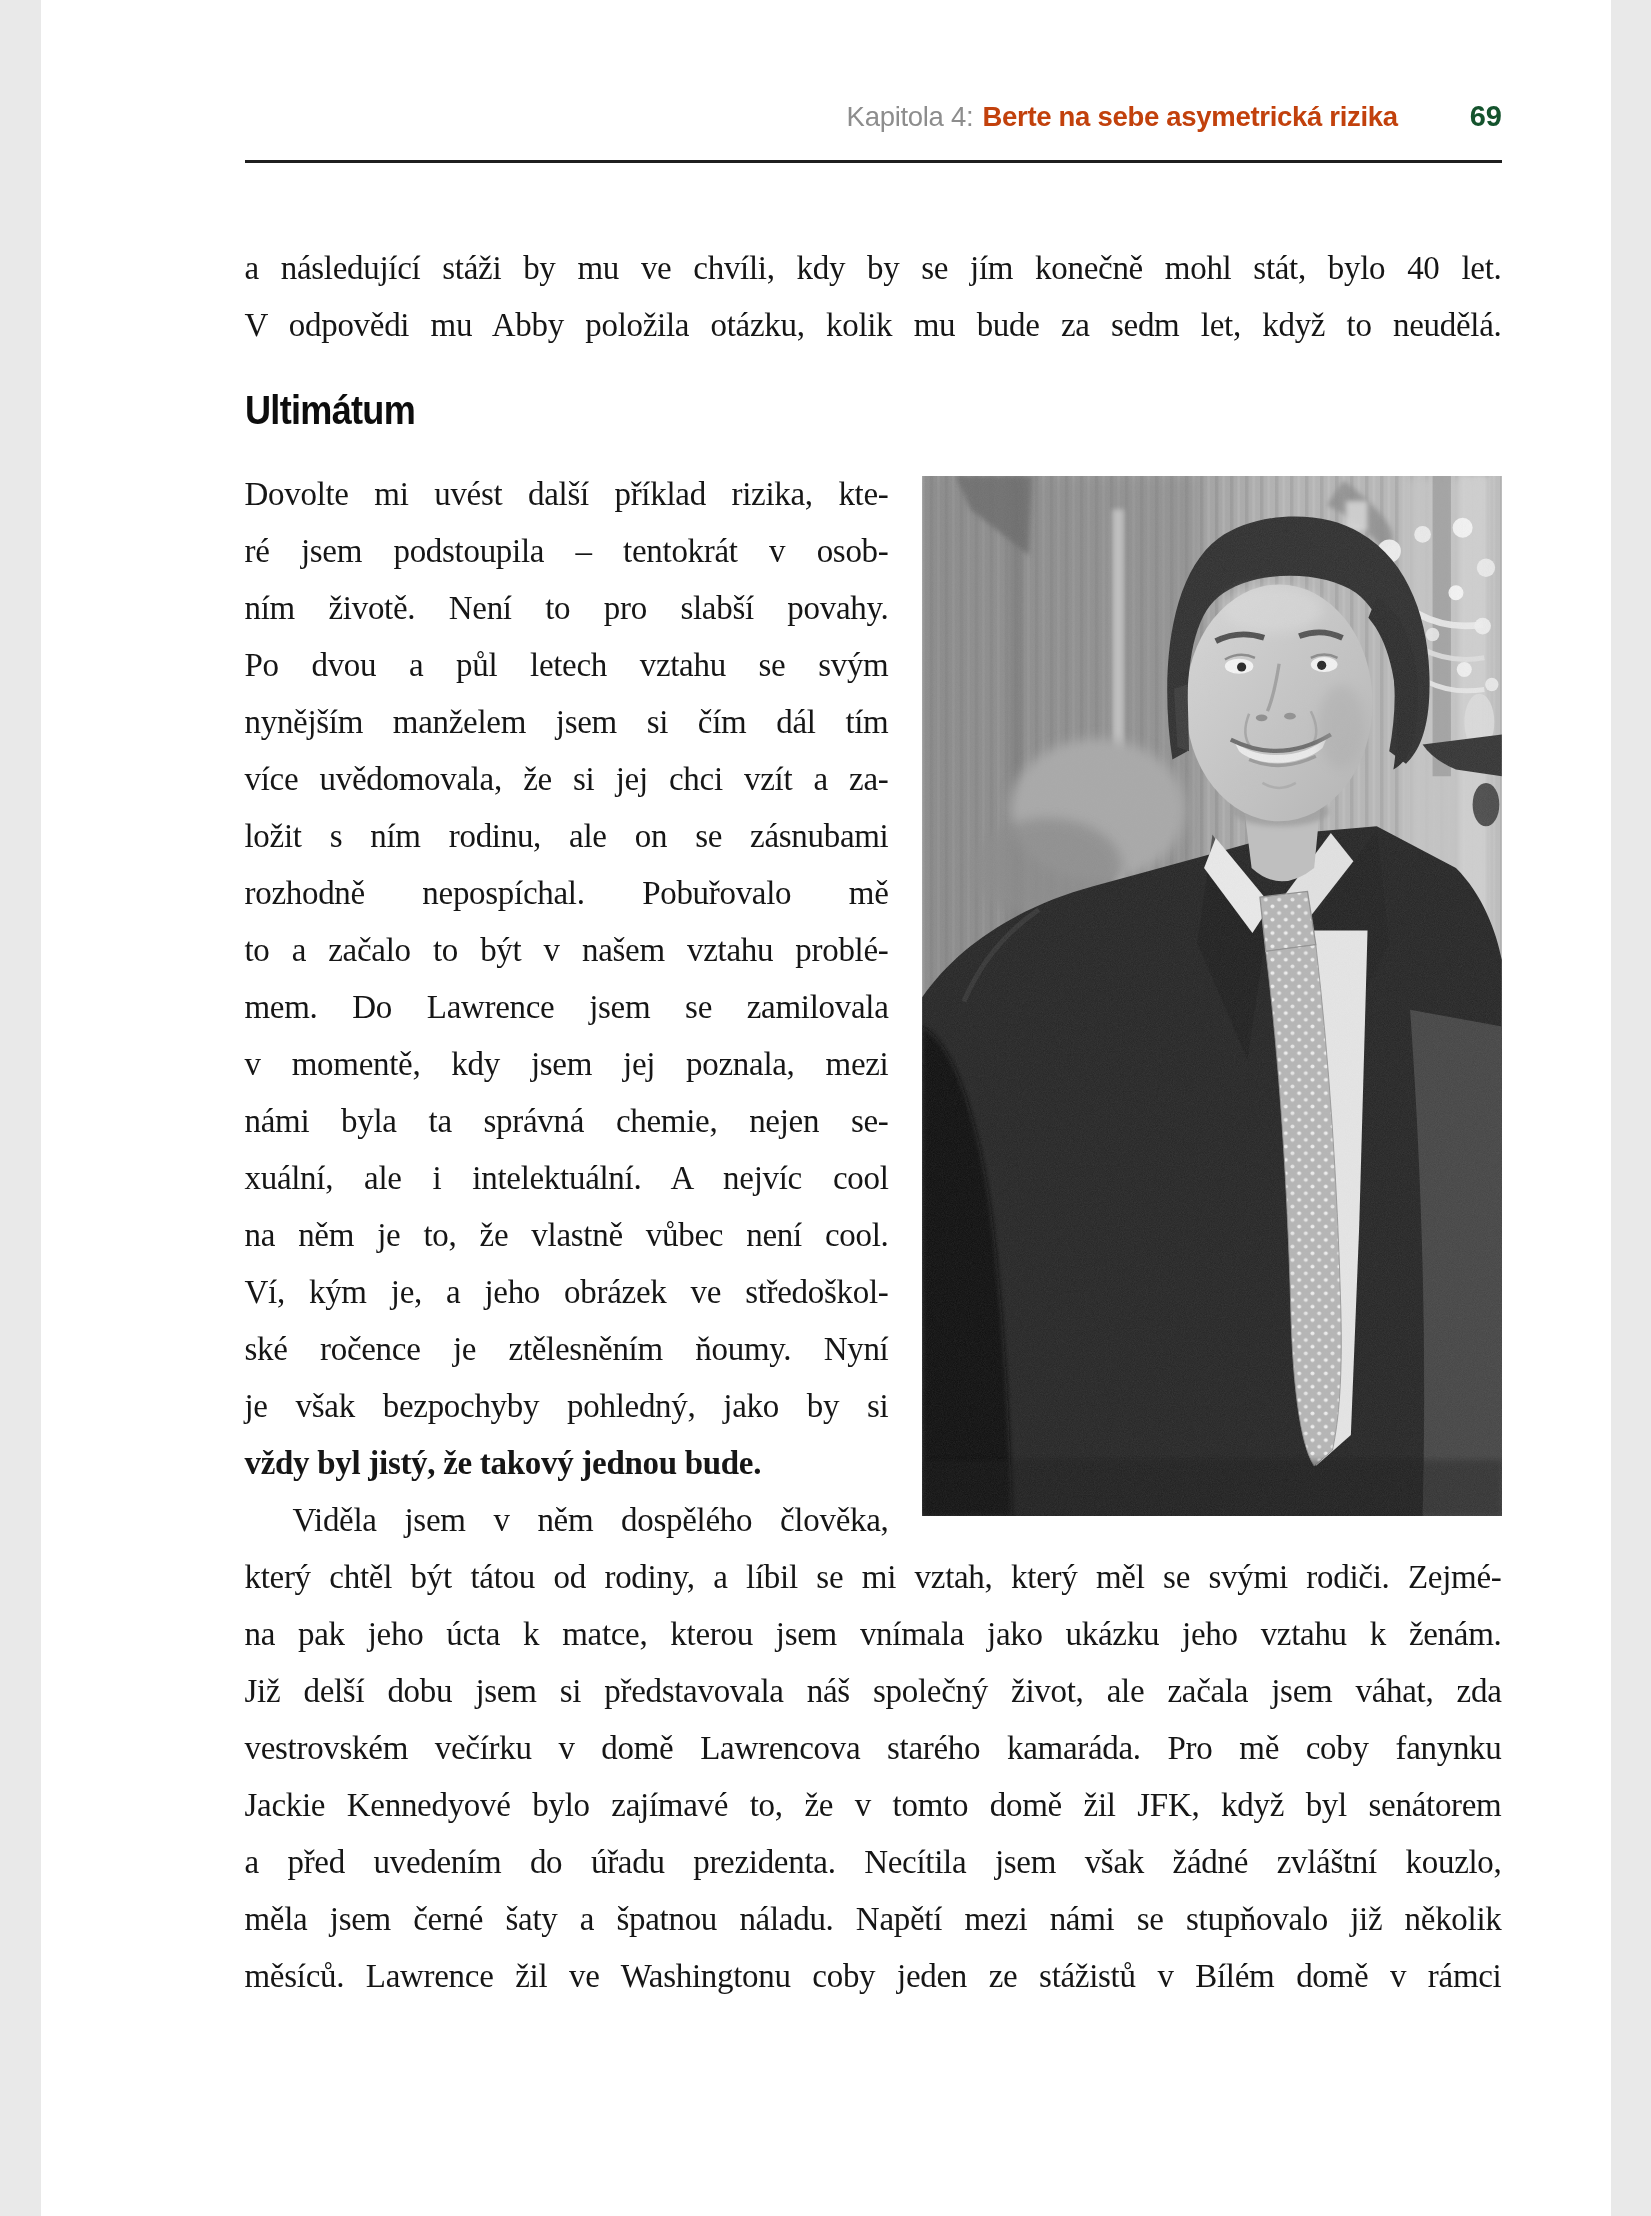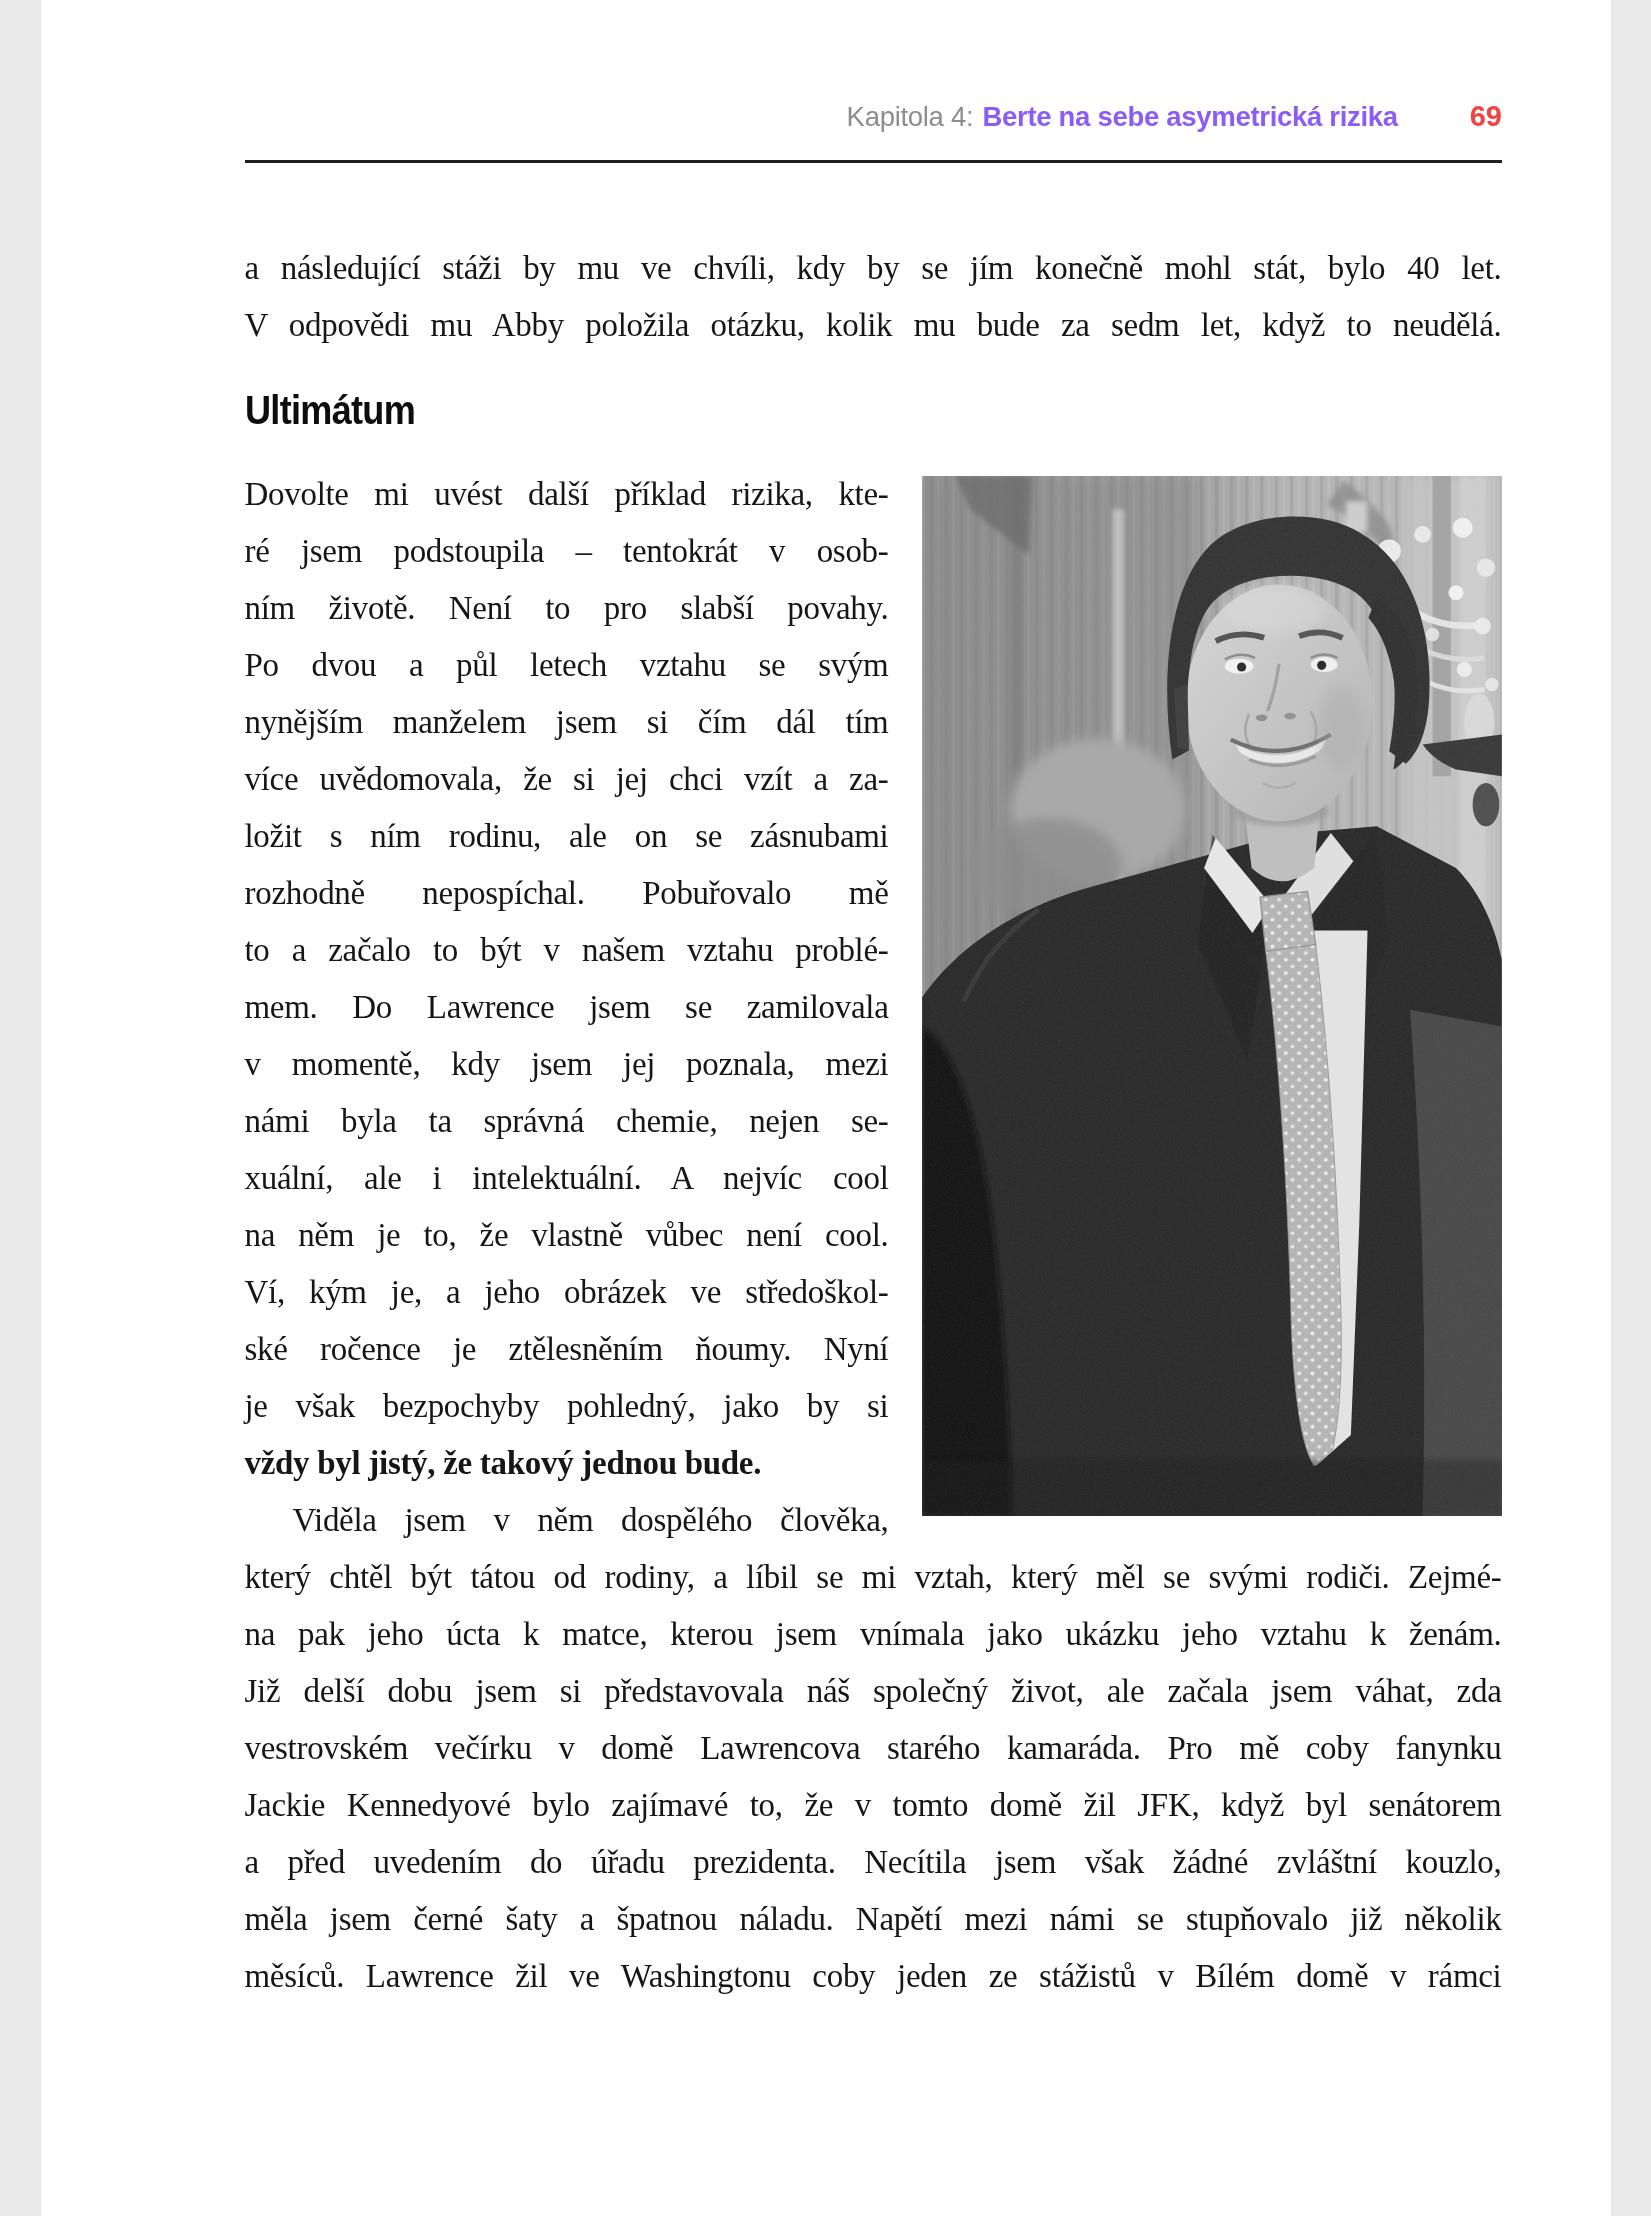--- a/index.html
+++ b/index.html
@@ -16,22 +16,22 @@
 
   
   .running-header {
     position:absolute; top:100px; left:204px; width:1257px;
     display:flex; justify-content:flex-end; align-items:baseline;
     font-family:"Liberation Sans","DejaVu Sans",sans-serif;
     font-size:27.5px; letter-spacing:-0.3px; line-height:33px;
     white-space:nowrap;
   }
   .chapter-label { color:#8d8d8d; font-weight:400; margin-right:9.2px; }
-  .chapter-title { color:#8b5cf6; font-weight:700; }
-  .page-number  { color:#ef4444; font-weight:700; font-size:29px; margin-left:72px; }
+  .chapter-title { color:#c2410c; font-weight:700; }
+  .page-number  { color:#14532d; font-weight:700; font-size:29px; margin-left:72px; }
 
   .rule {
     position:absolute; top:160px; left:204px; width:1257px; height:2.5px;
     background:#1f1f1f;
   }
 
   
   .content { position:absolute; top:240px; left:204px; width:1257px; }
 
   .tline {

